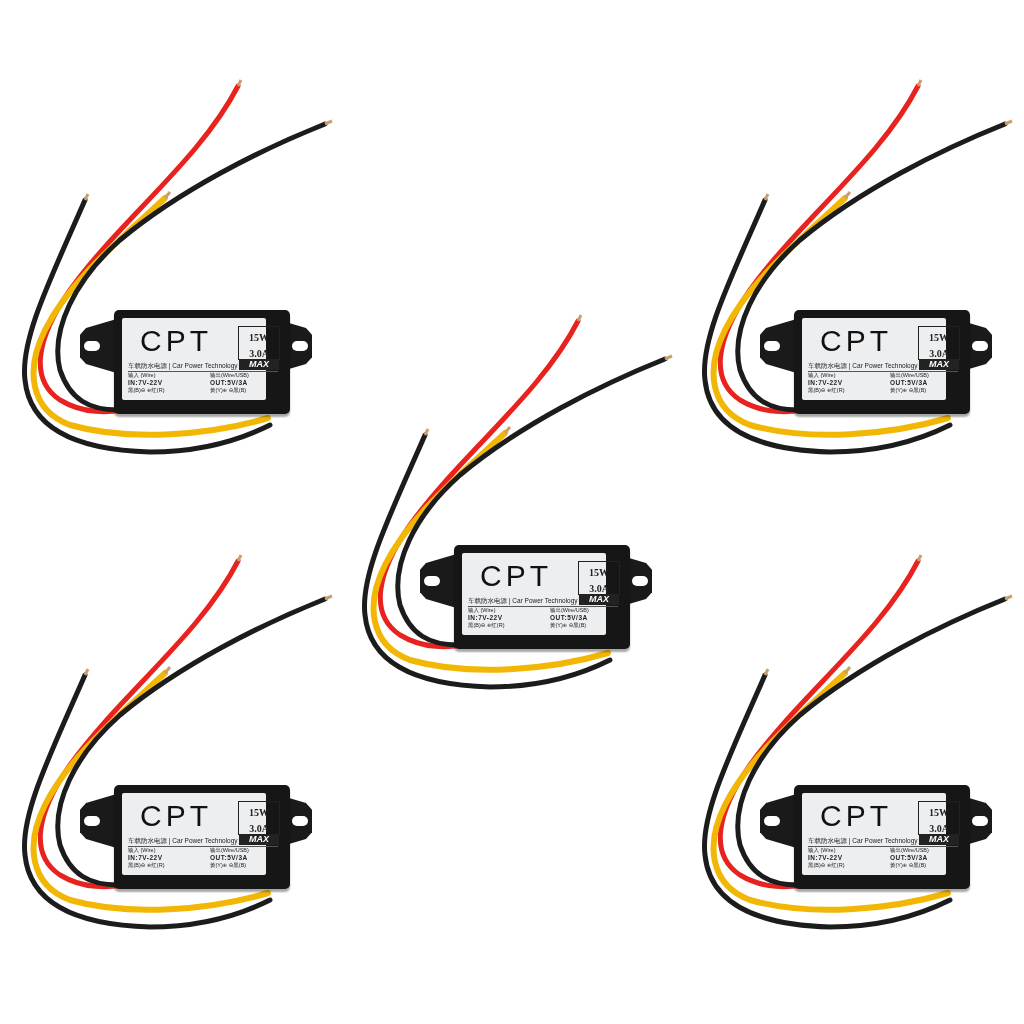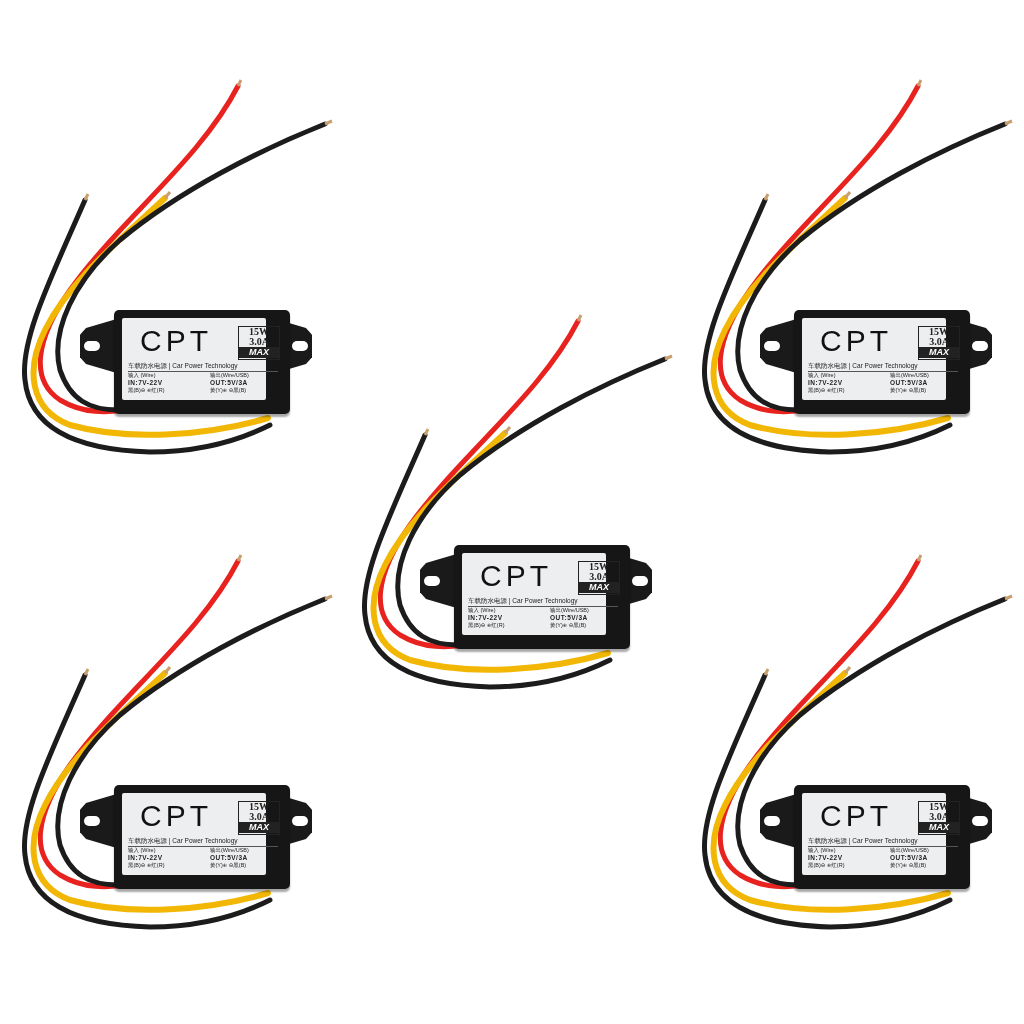--- a/index.html
+++ b/index.html
@@ -9,21 +9,21 @@
   .ear{position:absolute;width:40px;height:56px;background:#1a1a1a;}
   .ear.left{left:80px;top:238px;clip-path:polygon(100% 0,15% 18%,0 30%,0 70%,15% 82%,100% 100%);}
   .ear.right{left:272px;top:238px;clip-path:polygon(0 0,85% 18%,100% 30%,100% 70%,85% 82%,0 100%);}
   .ear .slot{position:absolute;width:16px;height:10px;background:#fff;border-radius:5px;top:23px;}
   .ear.left .slot{left:4px;}
   .ear.right .slot{right:4px;}
   .body{position:absolute;left:114px;top:230px;width:176px;height:104px;background:#161616;border-radius:5px;box-shadow:0 3px 2px rgba(0,0,0,.35);}
   .label{position:absolute;left:8px;top:8px;width:144px;height:82px;background:#eceef0;border-radius:2px;}
   .brand{position:absolute;left:18px;top:6px;font-size:30px;letter-spacing:4px;color:#111;font-family:"Liberation Sans",sans-serif;}
   .rating{position:absolute;left:116px;top:8px;width:40px;height:32px;border:1px solid #222;text-align:center;font-family:"Liberation Serif",serif;font-weight:bold;}
-  .rating .r1,.rating .r2{display:block;font-size:10px;line-height:10px;color:#222;}
+  .rating .r1,.rating .r2{display:block;font-size:10px;line-height:10px;color:#222;margin-top:6px;}
   .rating .r3{display:block;font-size:9px;line-height:11px;background:#222;color:#fff;font-family:"Liberation Sans",sans-serif;font-style:italic;}
   .tagline{position:absolute;left:6px;top:44px;width:150px;font-size:6.5px;color:#222;border-bottom:1px solid #555;white-space:nowrap;}
   .spec{position:absolute;font-size:5.5px;color:#222;line-height:7px;white-space:nowrap;}
   .spec b{font-size:6.5px;letter-spacing:.5px;}
   .spec.in{left:6px;top:54px;}
   .spec.out{left:88px;top:54px;}
 </style>
 </head>
 <body>
 

